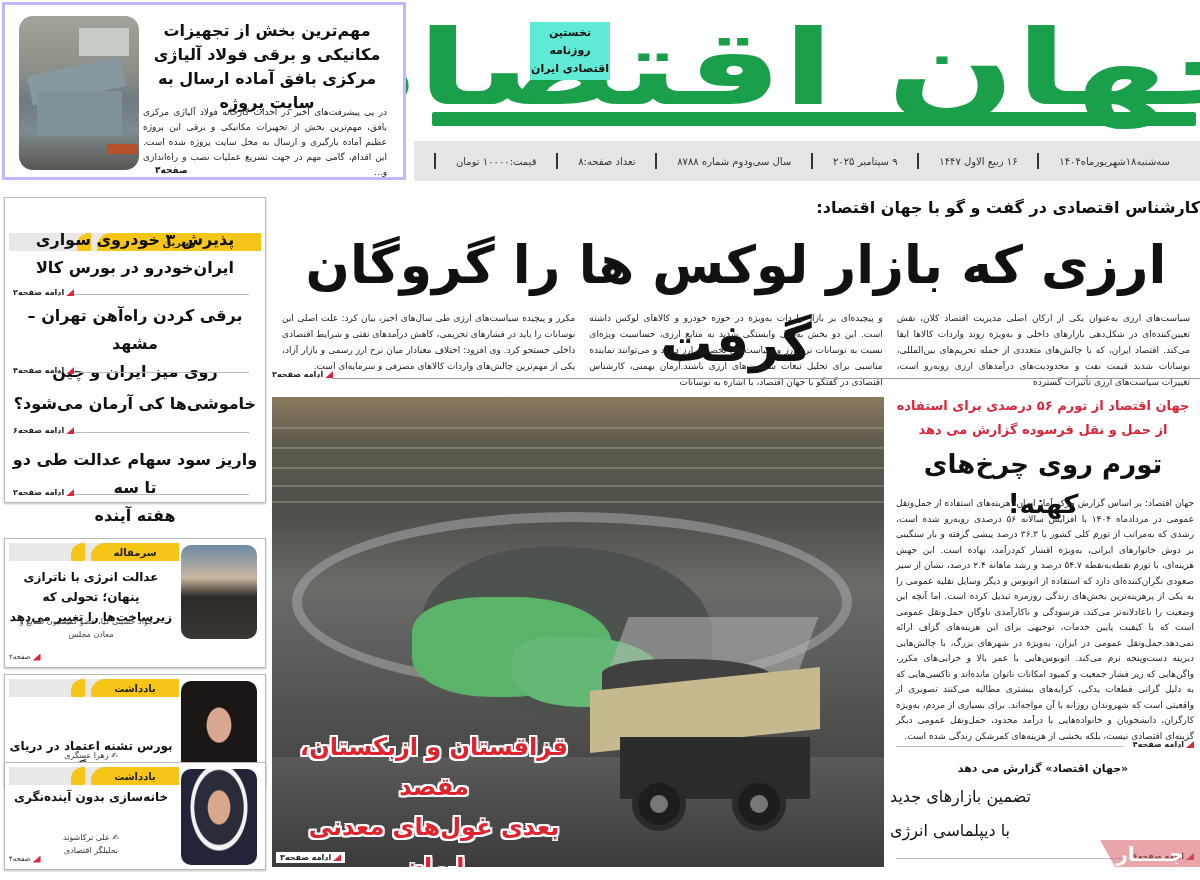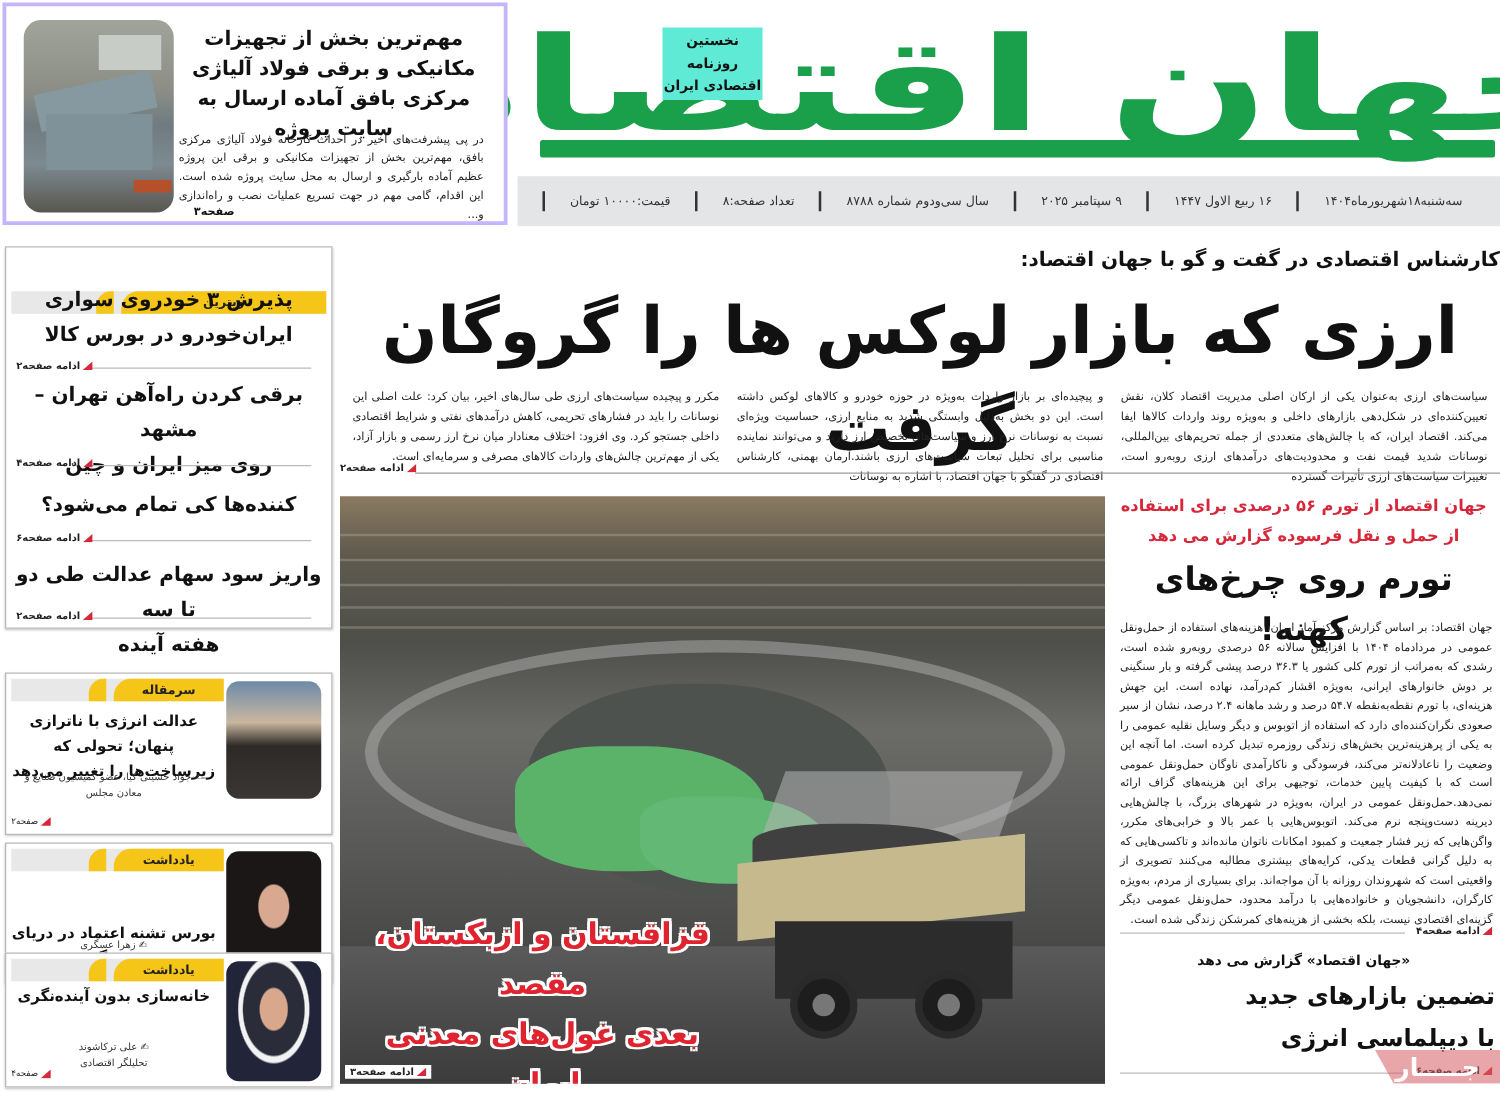--- a/index.html
+++ b/index.html
@@ -87,21 +87,21 @@
     text-shadow: -2px -2px 0 #fff, 2px -2px 0 #fff, -2px 2px 0 #fff, 2px 2px 0 #fff, 0 2px 0 #fff, 0 -2px 0 #fff, 2px 0 0 #fff, -2px 0 0 #fff; }
   #photo-more { position:absolute; left: 4px; bottom: 4px; background: #fff; padding: 1px 4px; }
 
   
   #r-kicker { left: 890px; top: 394px; width: 306px; text-align: center; font-size: 13px; font-weight: bold; line-height: 24px; color: #d6283a; }
   #r-title { left: 890px; top: 444px; width: 306px; text-align: center; font-size: 26px; font-weight: bold; line-height: 40px; }
   #r-body { left: 896px; top: 496px; width: 298px; font-size: 9px; line-height: 15.5px; text-align: justify; color: #222; }
   #r-more { left: 896px; top: 740px; width: 298px; height: 12px; }
   #r-more .rule { position:absolute; left: 0; right: 70px; top: 6px; height: 1px; background: #bbb; }
   #r2-kicker { left: 890px; top: 762px; width: 306px; text-align: center; font-size: 11px; font-weight: bold; }
-  #r2-title { left: 890px; top: 780px; width: 306px; text-align: right; font-size: 19px; font-weight: bold; line-height: 34px; }
+  #r2-title { left: 890px; top: 780px; width: 306px; text-align: left; font-size: 16px; font-weight: normal; line-height: 34px; }
   #r2-more { left: 896px; top: 852px; width: 298px; height: 12px; }
   #r2-more .rule { position:absolute; left: 0; right: 70px; top: 6px; height: 1px; background: #bbb; }
 
   
   #watermark { left: 1100px; top: 840px; width: 100px; height: 27px; background: rgba(214,92,102,0.55); color: #fff; font-size: 20px; font-weight: bold; display:flex; align-items:center; justify-content:center; clip-path: polygon(0 0,100% 0,100% 100%,15% 100%); }
 </style>
 </head>
 <body>
 
 <div id="masthead" class="abs">
@@ -179,21 +179,21 @@
   </div>
   <div class="v-more" style="top:168px;">
     <div class="rule"></div>
     <span class="more-tag abs" style="left:0;top:0;">
         <span class="flag"></span>
         <span>ادامه صفحه۴</span>
       </span>
   </div>
 
   <div class="v-head" style="top:192px;">
-    <div>کننده‌ها کی تمام می‌شود؟</div>
+    <div>خاموشی‌ها کی آرمان می‌شود؟</div>
   </div>
   <div class="v-more" style="top:228px;">
     <div class="rule"></div>
     <span class="more-tag abs" style="left:0;top:0;">
         <span class="flag"></span>
         <span>ادامه صفحه۶</span>
       </span>
   </div>
 
   <div class="v-head" style="top:248px;">

